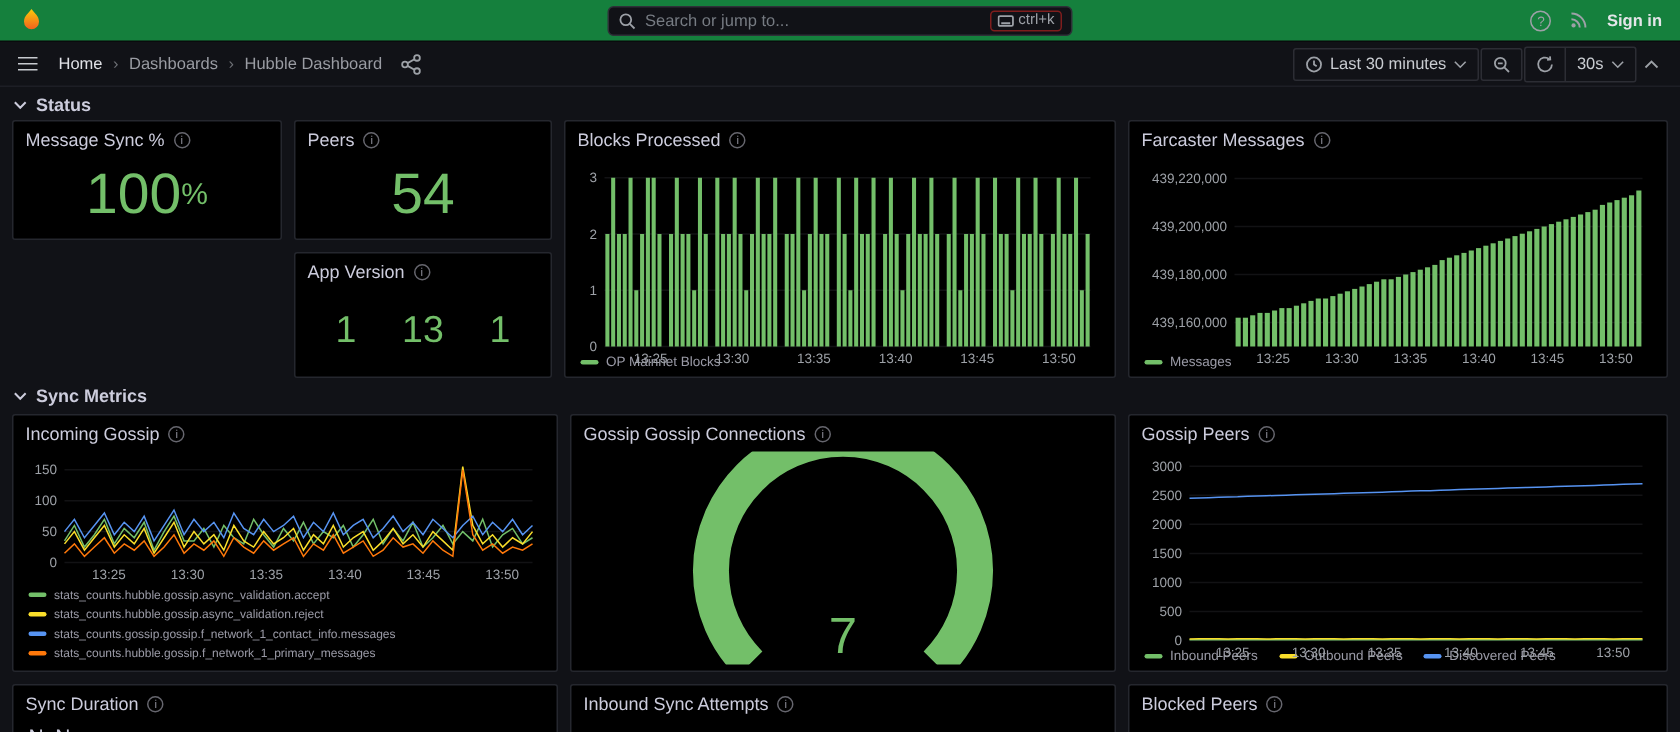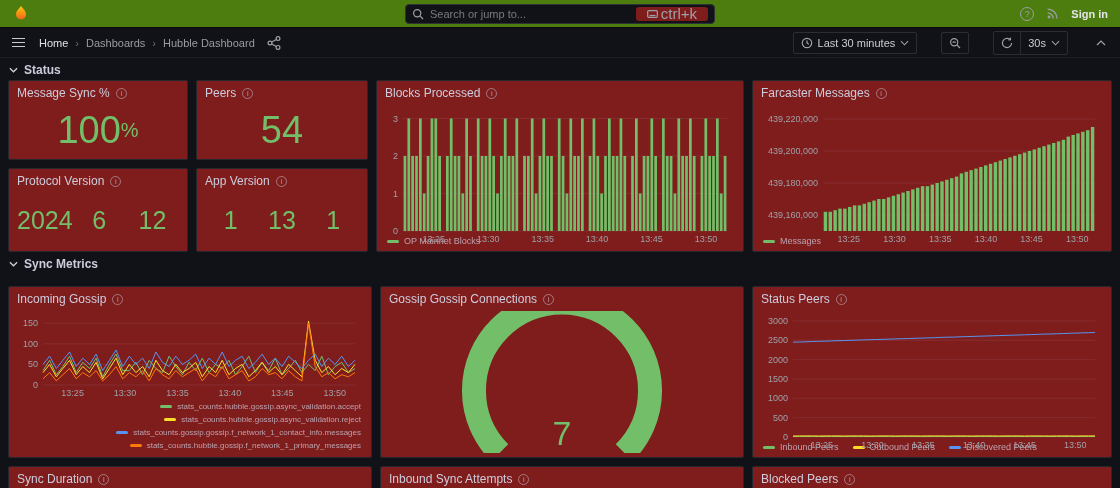--- a/index.html
+++ b/index.html
@@ -1,90 +1,90 @@
 <!DOCTYPE html>
 <html><head>
 <meta charset="utf-8">
 <style>
   *{margin:0;padding:0;box-sizing:border-box}
   html,body{width:1120px;height:488px;overflow:hidden}
   body{background:#111217;font-family:"Liberation Sans",sans-serif;color:#ccccdc}
   svg{display:block}
 
   
-  .topbar{height:28px;background:#4d7c0f;border-bottom:1px solid #0a0b0d;
+  .topbar{height:28px;background:#15803d;border-bottom:1px solid #0a0b0d;
           display:flex;align-items:center;padding:0 12px;position:relative}
   .logo{width:18px;height:18px;display:inline-flex}
   .search{position:absolute;left:50%;transform:translateX(-50%);width:310px;height:20px;
           background:#111217;border:1px solid #2e3138;border-radius:4px;
           display:flex;align-items:center;gap:6px;padding:0 6px}
   .search input{flex:1;background:transparent;border:none;outline:none;
           color:#9da1a7;font-size:11px;font-family:"Liberation Sans",sans-serif}
   .search input::placeholder{color:#767b82}
-  .kbd{display:inline-flex;align-items:center;gap:3px;border:7px solid #7f1d1d;border-radius:3px;
-       height:14px;padding:0 4px;font-size:15px;color:#9da1a7;white-space:nowrap}
+  .kbd{display:inline-flex;align-items:center;gap:3px;border:1px solid #7f1d1d;border-radius:3px;
+       height:14px;padding:0 4px;font-size:10px;color:#9da1a7;white-space:nowrap}
   .top-right{margin-left:auto;display:flex;align-items:center;gap:12px}
   .circle-glyph{width:14px;height:14px;border:1.2px solid #9da1a7;border-radius:50%;
        display:inline-flex;align-items:center;justify-content:center;font-size:9px;color:#9da1a7}
   .circle-glyph.q::after{content:"?"}
   .signin{font-size:11px;font-weight:700;color:#e4e5e9;text-decoration:none;cursor:pointer}
 
   
   .subnav{height:30px;display:flex;align-items:center;gap:10px;padding:0 10px;
           border-bottom:1px solid rgba(204,204,220,0.07)}
   .burger{display:inline-flex;flex-direction:column;gap:2.5px;cursor:pointer;padding:2px}
   .burger i{width:13px;height:1.5px;background:#c7cacf;display:block}
   .breadcrumb{display:flex;align-items:center;font-size:11px;gap:2px}
   .breadcrumb a{color:#e0e1e6;text-decoration:none;cursor:pointer;padding:0 2px}
   .breadcrumb a.dim{color:#9a9ca3}
   .breadcrumb .sep::after{content:"›";color:#6e7076;font-size:11px;padding:0 3px}
-  .toolbar-right{margin-left:auto;display:flex;align-items:center;gap:24px}
+  .toolbar-right{margin-left:auto;display:flex;align-items:center;gap:1px}
   .tb{display:inline-flex;align-items:center;gap:5px;height:22px;padding:0 7px;cursor:pointer;
       background:transparent;border:1px solid rgba(204,204,220,0.15);border-radius:2px;
       color:#c9ccd1;font-size:11px;font-family:"Liberation Sans",sans-serif}
   .btn-group{display:flex;align-items:stretch;border:1px solid rgba(204,204,220,0.15);border-radius:2px}
   .btn-group .tb{border:none;border-radius:0}
   .btn-group .tb + .tb{border-left:1px solid rgba(204,204,220,0.15)}
   .tb.naked{border:none;padding:0 4px}
   .ic{stroke:#9da1a7;fill:none;stroke-width:1.2}
 
   
   .section-header{display:flex;align-items:center;gap:6px;padding:5px 9px 3px;cursor:pointer}
   .section-header span{font-size:12px;font-weight:700;color:#ccccdc}
   .row1{display:grid;grid-template-columns:180px 172px 368px 360px;grid-template-rows:80px 84px;
         gap:8px;padding:0 8px}
-  .row2{display:grid;grid-template-columns:364px 364px 360px;grid-auto-rows:172px;gap:8px;padding:0 8px;margin-top:12px}
+  .row2{display:grid;grid-template-columns:364px 364px 360px;grid-auto-rows:172px;gap:8px;padding:0 8px;margin-top:2px}
   .row3{display:grid;grid-template-columns:364px 364px 360px;grid-auto-rows:60px;gap:8px;padding:0 8px;margin-top:8px}
   .c1r1{grid-column:1;grid-row:1}.c2r1{grid-column:2;grid-row:1}
   .c1r2{grid-column:1;grid-row:2}.c2r2{grid-column:2;grid-row:2}
   .c3{grid-column:3;grid-row:1 / span 2}.c4{grid-column:4;grid-row:1 / span 2}
 
   
-  .panel{background:#7f1d1d;border:1px solid #25272e;border-radius:2px;display:flex;
+  .panel{background:#000000;border:1px solid #25272e;border-radius:2px;display:flex;
          flex-direction:column;overflow:hidden}
   .panel-header{height:24px;flex:none;display:flex;align-items:center;gap:6px;padding:0 8px}
   .panel-title{font-size:12px;font-weight:500;color:#ccccdc;cursor:pointer;white-space:nowrap}
   .info-icon{width:11px;height:11px;border:1px solid rgba(204,204,220,0.5);border-radius:50%;
        display:inline-flex;align-items:center;justify-content:center;cursor:pointer;flex:none}
   .info-icon::after{content:"i";font-size:7.5px;color:rgba(204,204,220,0.7)}
   .panel-body{flex:1;display:flex;flex-direction:column;min-height:0;padding:0 8px 4px}
 
   .stat-wrap{flex:1;display:flex;align-items:center;justify-content:center}
   .stat-big{font-size:38px;font-weight:500;color:#73bf69;line-height:1}
   .stat-unit{font-size:20px;font-weight:500;color:#73bf69}
   .stat-parts{flex:1;display:flex;align-items:center}
   .stat-parts span{flex:1;text-align:center;font-size:25px;font-weight:500;color:#73bf69;line-height:1}
   .stat-small{font-size:14px;color:#ccccdc;padding:2px 2px}
 
   .chart{flex:1;min-height:0;position:relative}
   .chart.fixed{flex:none;height:88px}
   .chart svg text.tick{fill:#9da1a7;font-size:9px;font-family:"Liberation Sans",sans-serif}
 
   .legend{flex:none;display:flex;flex-wrap:wrap;gap:2px 14px;padding:2px 2px 0;align-items:center}
-  .legend.vertical{flex-direction:column;align-items:flex-end;gap:2px}
+  .legend.vertical{flex-direction:row;align-items:flex-end;gap:2px}
   .legend-item{display:inline-flex;align-items:center;gap:5px;font-size:9px;
        color:rgba(204,204,220,0.75);cursor:pointer;white-space:nowrap;line-height:11px}
   .legend.vertical .legend-item{font-size:8px}
   .legend-marker{width:12px;height:3px;border-radius:2px;flex:none;display:inline-block}
 </style>
 </head>
 <body>
 
 <div class="topbar">
   <span class="logo">
@@ -206,33 +206,20 @@
       <span class="panel-title">Peers</span>
       <span class="info-icon"></span>
     </div>
     <div class="panel-body">
       <div class="stat-wrap">
         <span class="stat-big">54</span>
       </div>
     </div>
   </div>
 
-  <div class="panel c1r2">
-    <div class="panel-header">
-      <span class="panel-title">Protocol Version</span>
-      <span class="info-icon"></span>
-    </div>
-    <div class="panel-body">
-      <div class="stat-parts">
-        <span>2024</span>
-        <span>6</span>
-        <span>12</span>
-      </div>
-    </div>
-  </div>
 
   <div class="panel c2r2">
     <div class="panel-header">
       <span class="panel-title">App Version</span>
       <span class="info-icon"></span>
     </div>
     <div class="panel-body">
       <div class="stat-parts">
         <span>1</span>
         <span>13</span>
@@ -507,21 +494,21 @@
           <svg width="346" height="142">
             <path d="M 110.746916 141.773084 A 88.04 88.04 0 1 1 235.253084 141.773084" fill="none" stroke="#73bf69" stroke-width="24"></path>
             <text x="173" y="134.1048" text-anchor="middle" style="fill: rgb(115, 191, 105); font-size: 34px; font-weight: 500; font-family: &quot;Liberation Sans&quot;, sans-serif;">7</text>
           </svg>
         </div>
     </div>
   </div>
 
   <div class="panel">
     <div class="panel-header">
-      <span class="panel-title">Status Peers</span>
+      <span class="panel-title">Gossip Peers</span>
       <span class="info-icon"></span>
     </div>
     <div class="panel-body">
       <div class="chart">
           <svg width="342" height="140">
             <line x1="32" y1="126" x2="334" y2="126" stroke="rgba(204,204,220,0.09)"></line>
             <text x="27" y="129" text-anchor="end" class="tick">0</text>
             <line x1="32" y1="106.64516129032258" x2="334" y2="106.64516129032258" stroke="rgba(204,204,220,0.09)"></line>
             <text x="27" y="109.64516129032258" text-anchor="end" class="tick">500</text>
             <line x1="32" y1="87.29032258064515" x2="334" y2="87.29032258064515" stroke="rgba(204,204,220,0.09)"></line>

